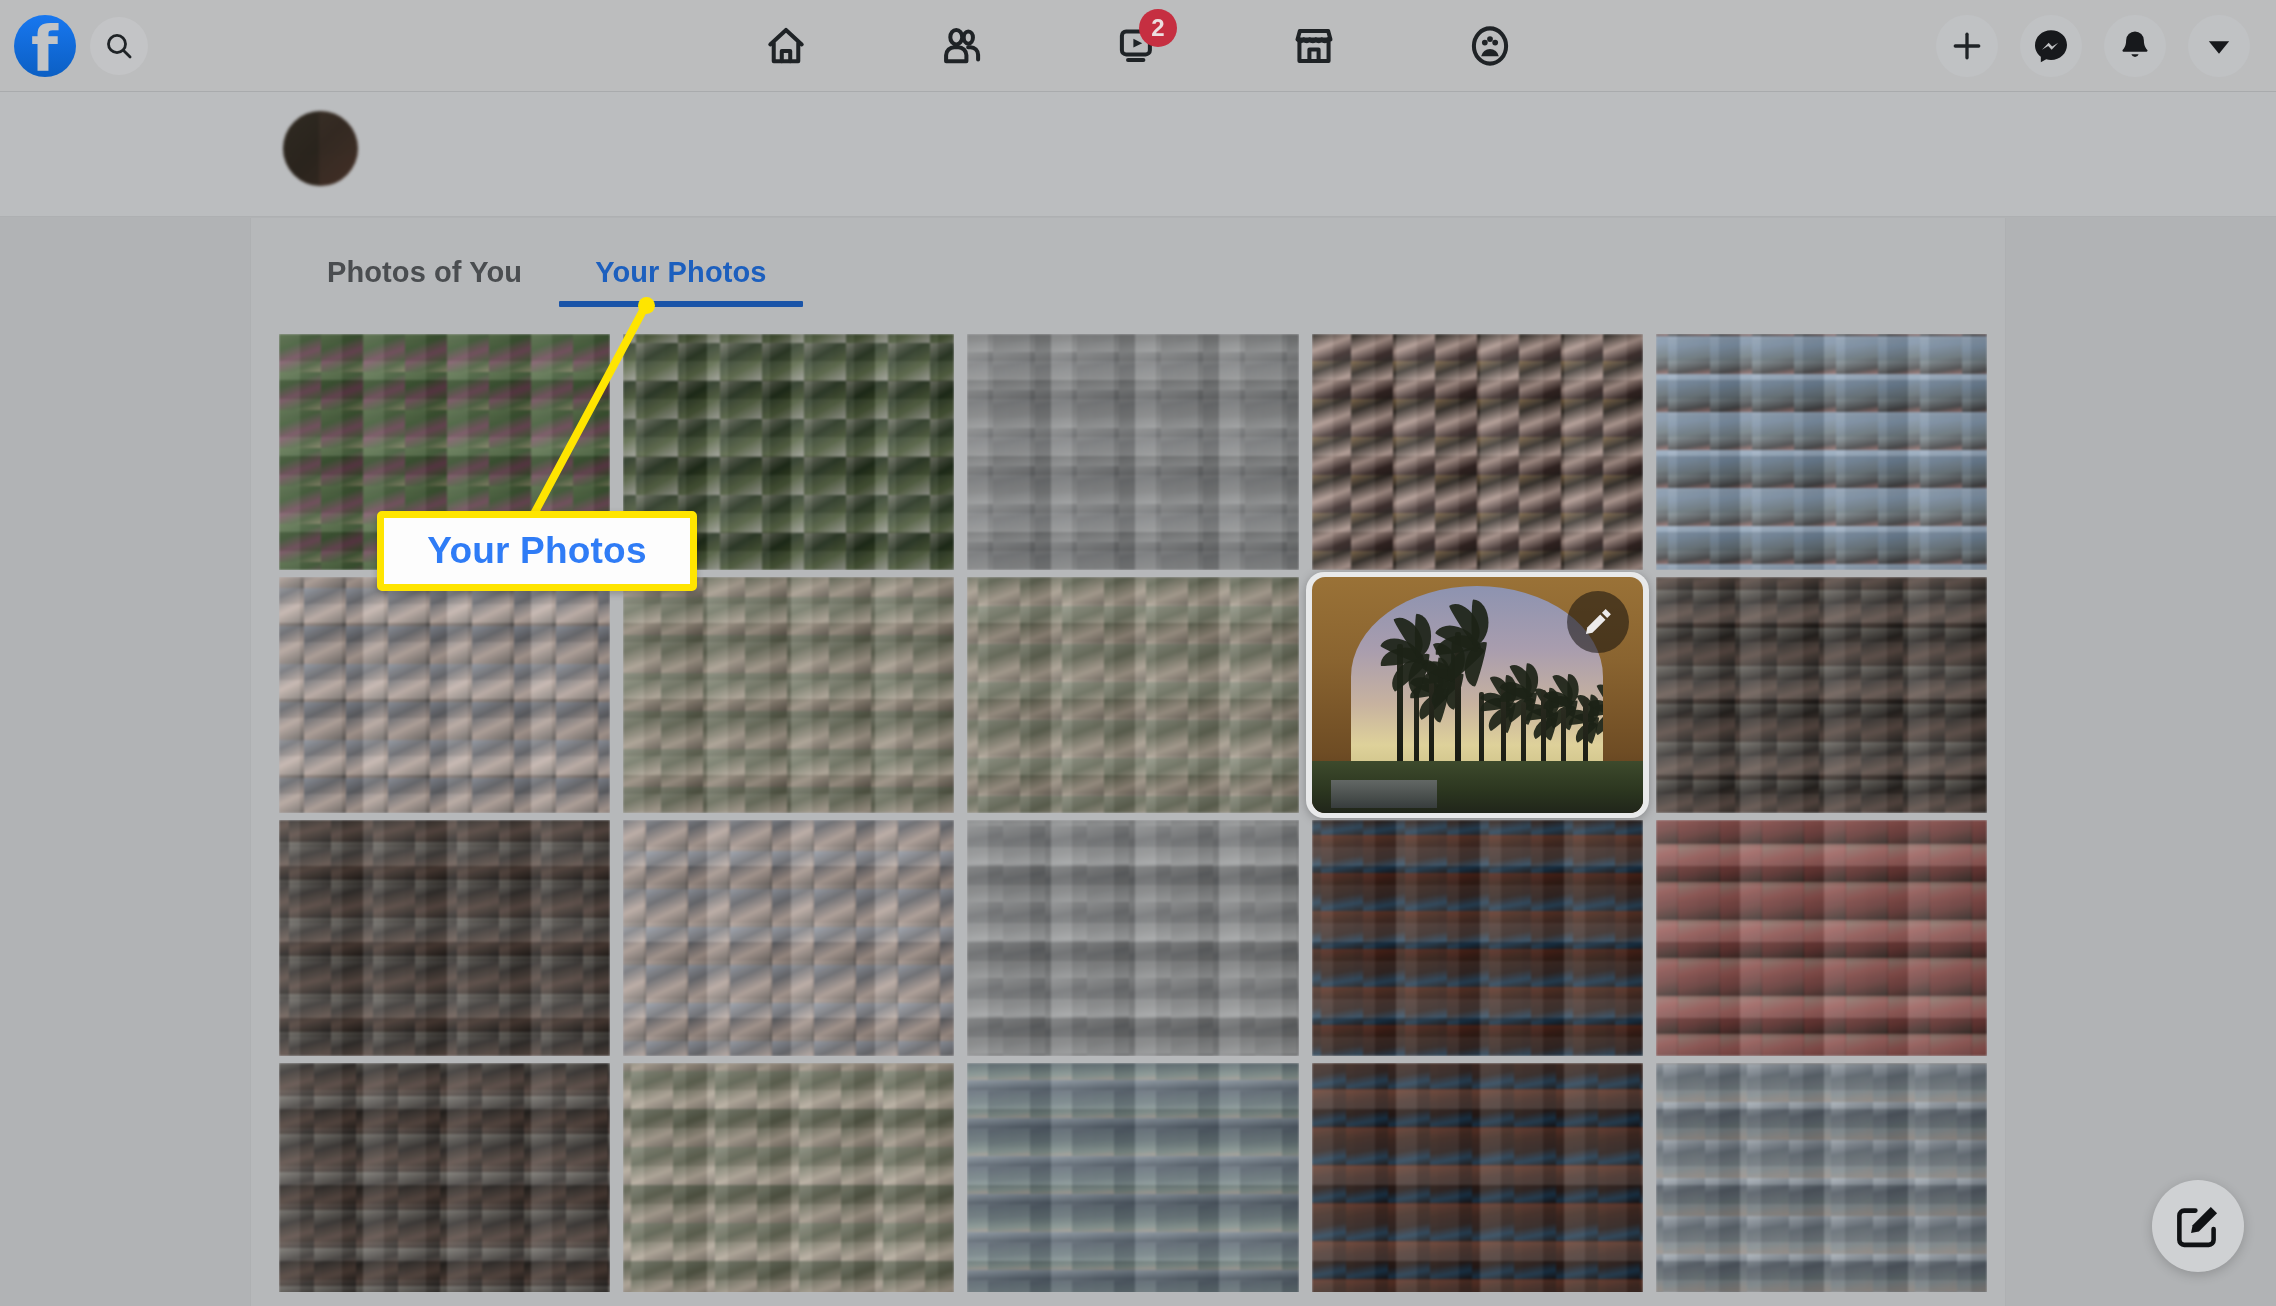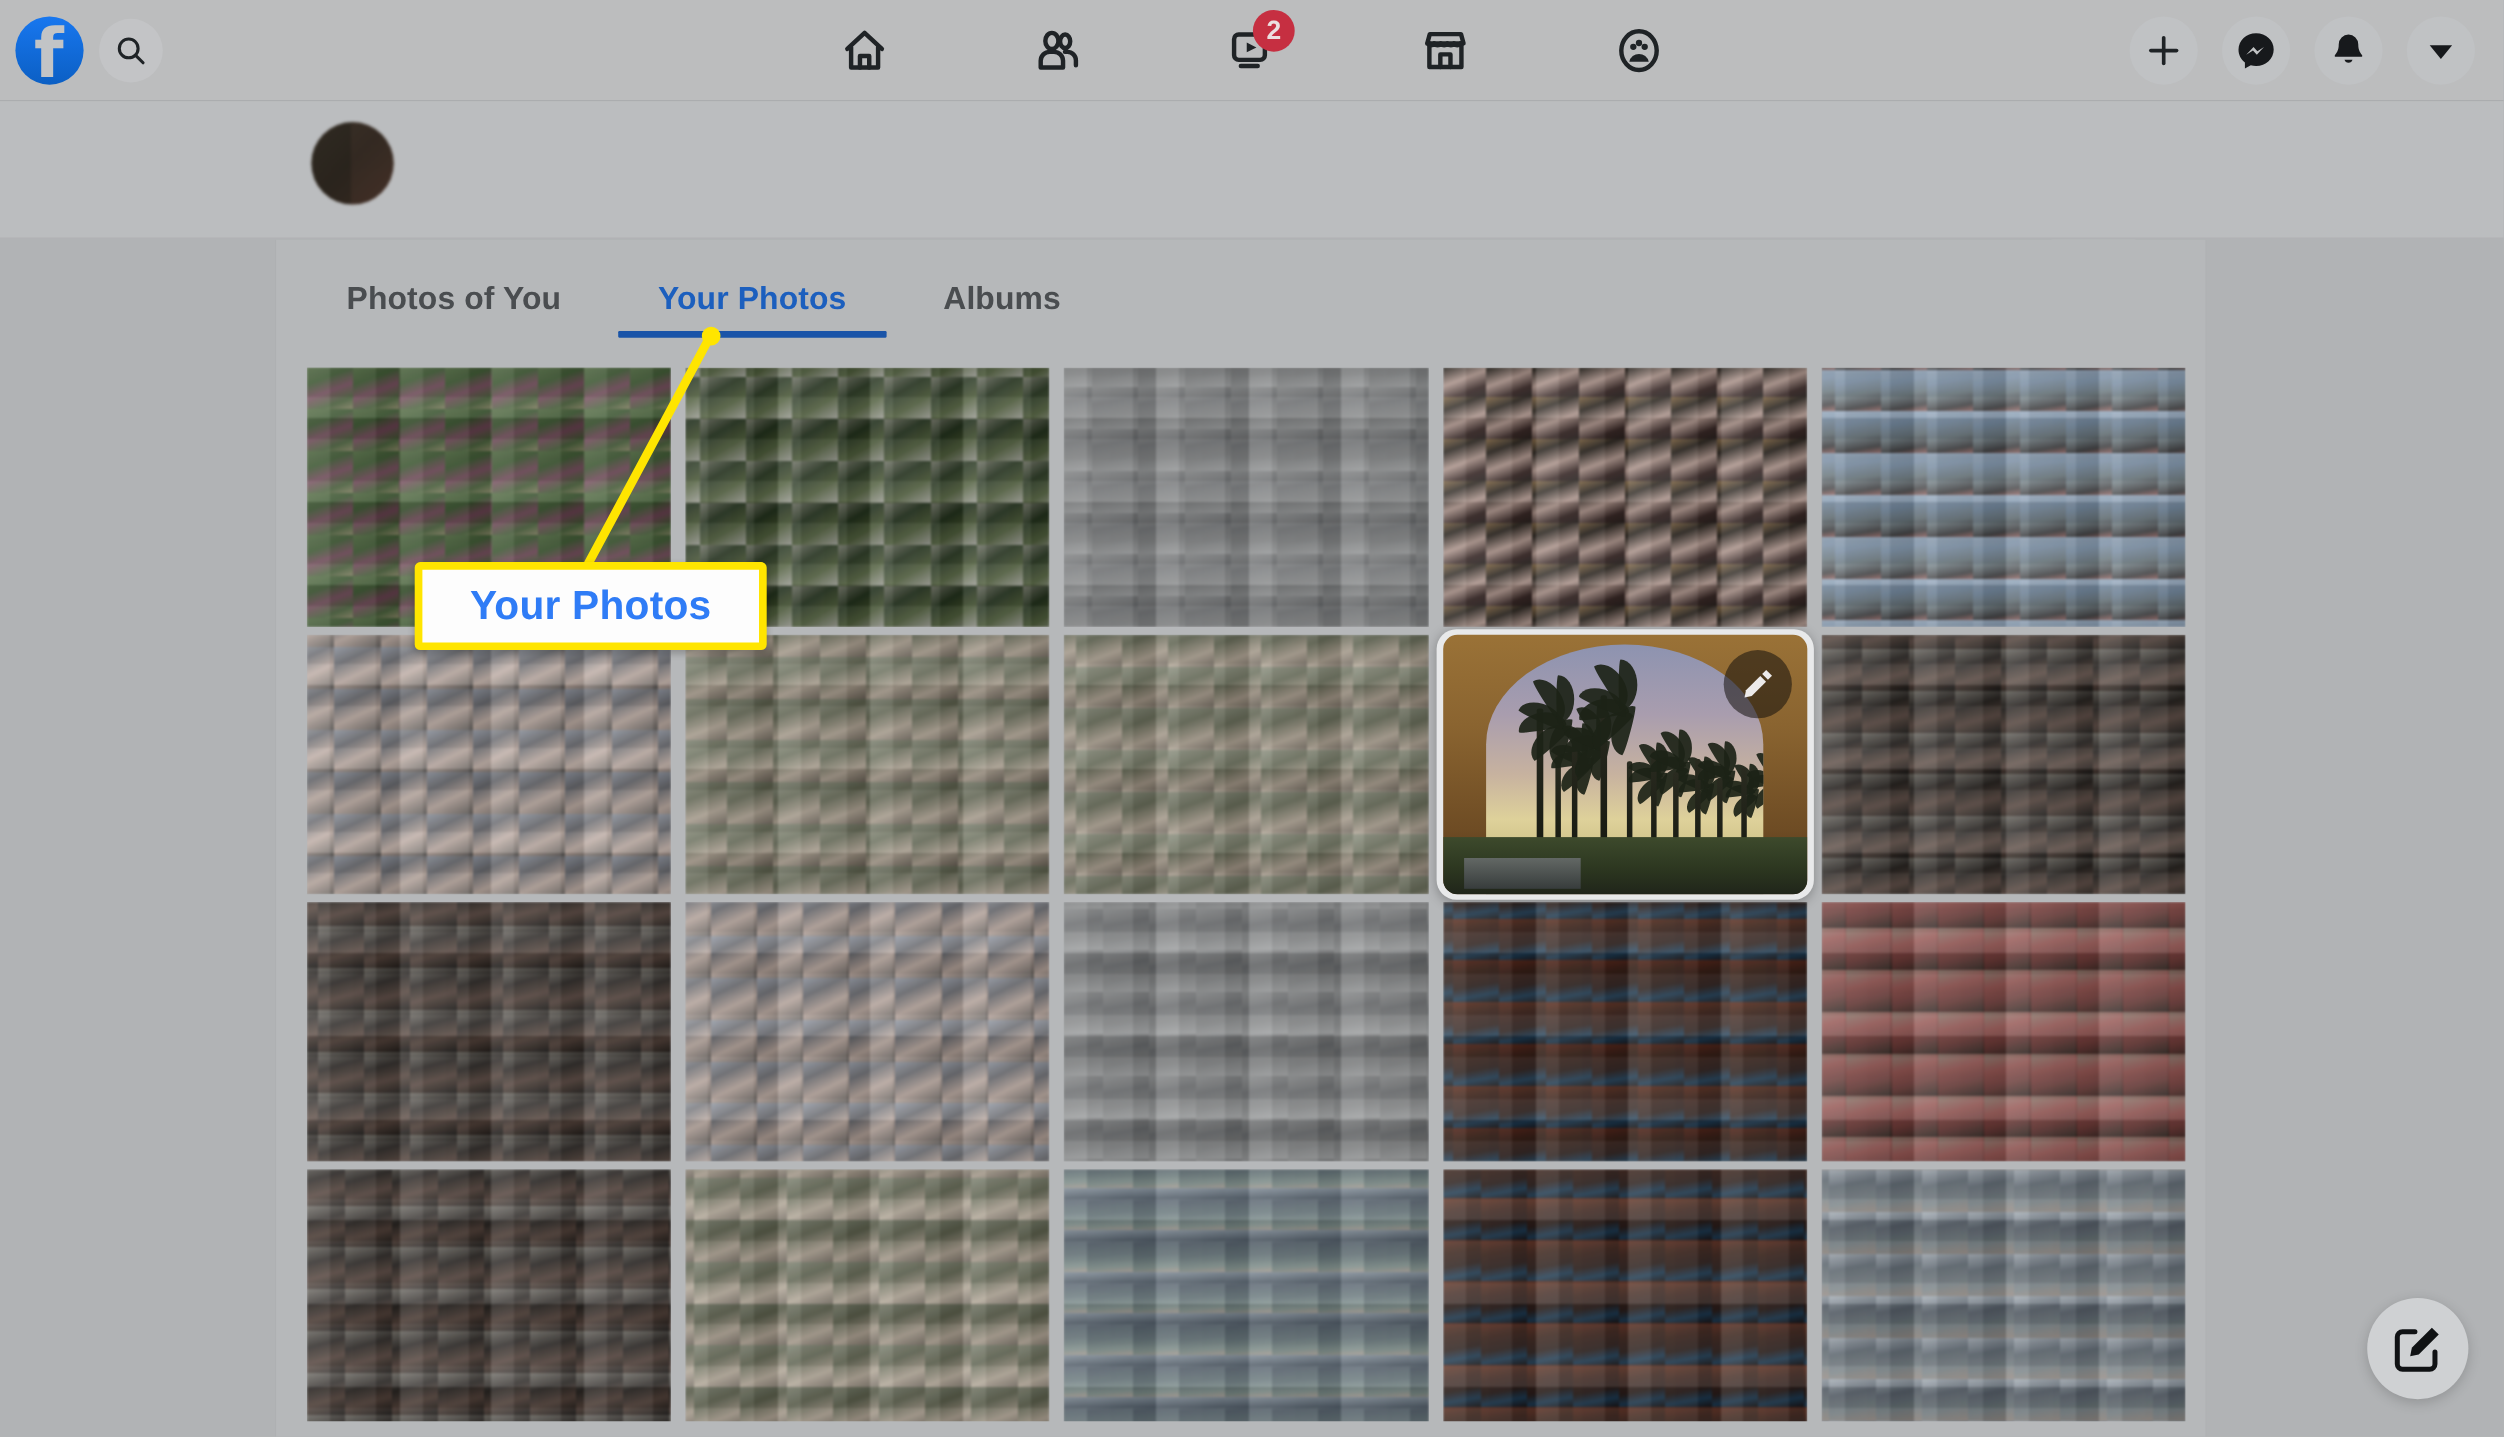--- a/index.html
+++ b/index.html
@@ -94,21 +94,21 @@
   
   #content {
     position: absolute; top: 218px; left: 250px;
     width: 1756px; height: 1088px;
     background: #b6b8ba;
     border-left: 1px solid #aeb0b2;
     border-right: 1px solid #aeb0b2;
   }
 
   
-  #tabs { position: absolute; top: 28px; left: 28px; display: flex; align-items: flex-start; gap: 16px; justify-content: space-between; }
+  #tabs { position: absolute; top: 28px; left: 40px; display: flex; align-items: flex-start; gap: 1px; justify-content: space-between; }
   .tab { position: relative; padding: 10px 36px 28px 36px; }
   .tab span {
     font-size: 29px; font-weight: 700; color: #4a4d50; letter-spacing: .1px; white-space: nowrap;
   }
   .tab.active span { color: #1c5fbe; }
   .tab.active::after {
     content:""; position: absolute; left: 0; right: 0; bottom: 10px;
     height: 6px; background: #1a54a8; border-radius: 1px;
   }
 
@@ -336,23 +336,20 @@
 </div>
 
 <div id="content">
 
   <div id="tabs">
     <div class="tab">
       <span>Photos of You</span>
     </div>
     <div class="tab active">
       <span>Your Photos</span>
-    </div>
-    <div class="tab">
-      <span>Albums</span>
     </div>
   </div>
 
   <div id="grid">
       <div class="cell cell-blur">
         <div class="px p-green" style="background-position: 0px 0px, 0px 0px, 0px 0px, 0px 0px;"></div>
       </div>
       <div class="cell cell-blur">
         <div class="px p-forest" style="background-position: 13px 9px, 7px 11px, 0px 0px, 0px 0px;"></div>
       </div>

